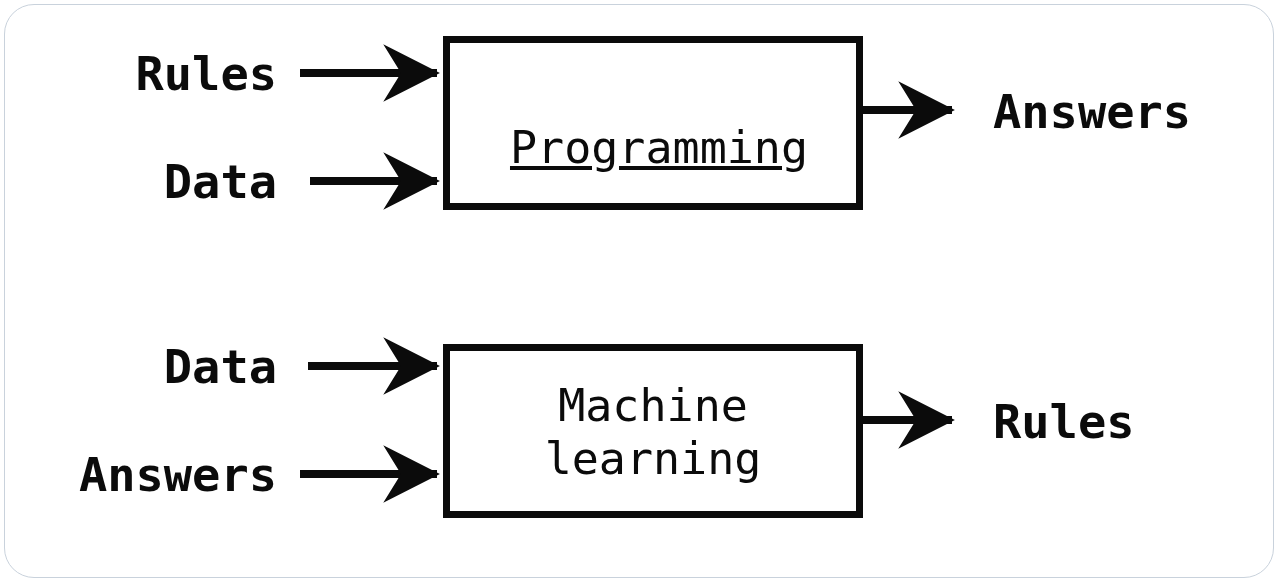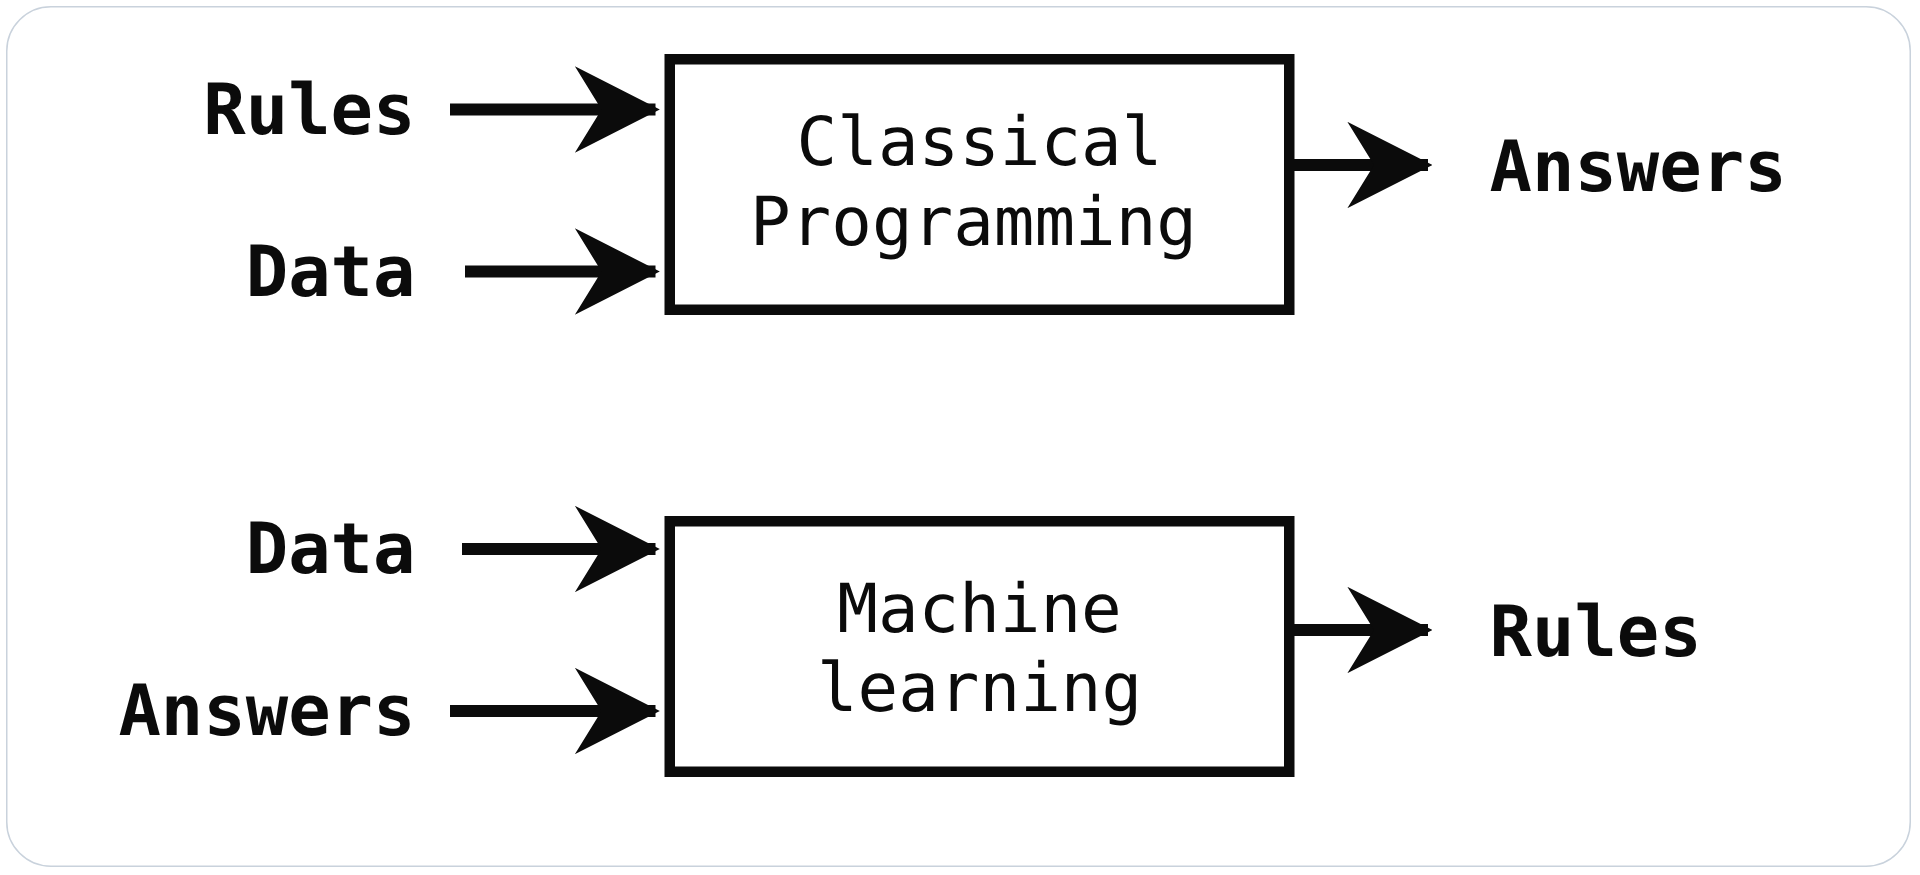--- a/index.html
+++ b/index.html
@@ -98,23 +98,22 @@
 
     <line x1="300" y1="474" x2="437" y2="474" stroke="#0b0b0b" stroke-width="8" marker-end="url(#barb)"></line>
 
     <line x1="862" y1="420" x2="952" y2="420" stroke="#0b0b0b" stroke-width="8" marker-end="url(#barb)"></line>
   </svg>
 
   <div class="label in" style="left:0px; top:50px; width:277px;">Rules</div>
 
   <div class="label in" style="left:0px; top:158px; width:277px;">Data</div>
 
-  <div class="boxtext" style="left:446px; top:67px; width:414px;">Classical</div>
 
-  <div class="boxtext" style="left:442px; top:120px; width:414px;">Programming</div>
+  <div class="boxtext" style="left:452px; top:120px; width:414px;text-decoration:underline;">Programming</div>
 
   <div class="label out" style="left:993px; top:88px;">Answers</div>
 
   <div class="label in" style="left:0px; top:343px; width:277px;">Data</div>
 
   <div class="label in" style="left:0px; top:451px; width:277px;">Answers</div>
 
   <div class="boxtext" style="left:446px; top:378px; width:414px;">Machine</div>
 
   <div class="boxtext" style="left:446px; top:431px; width:414px;text-align:center;">learning</div>

